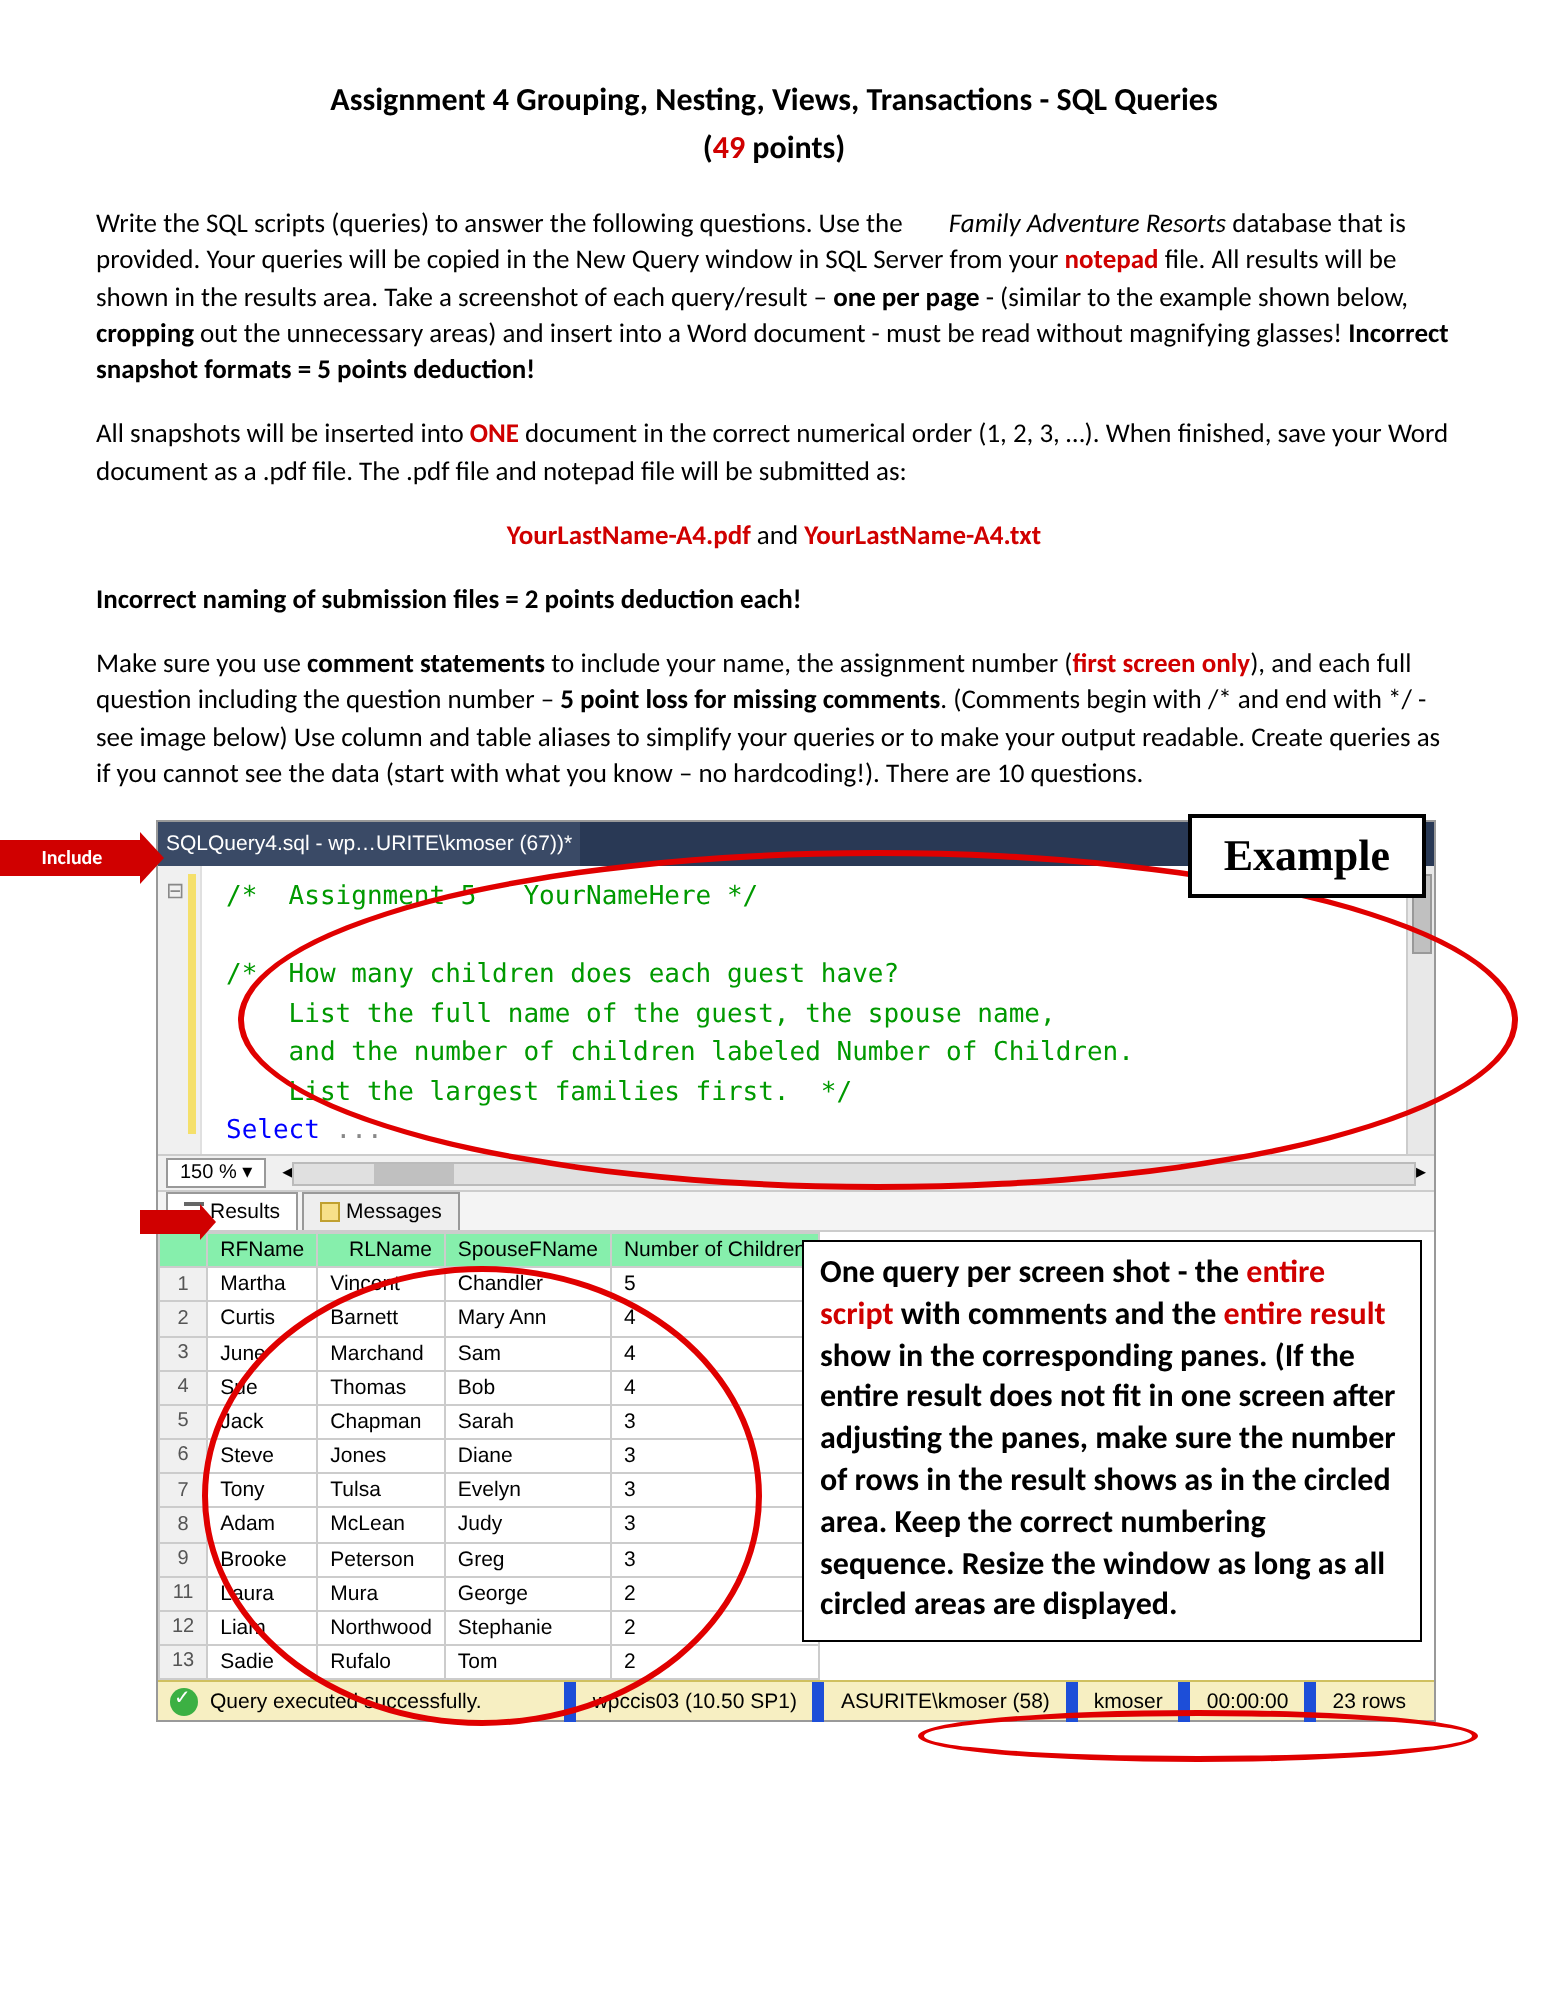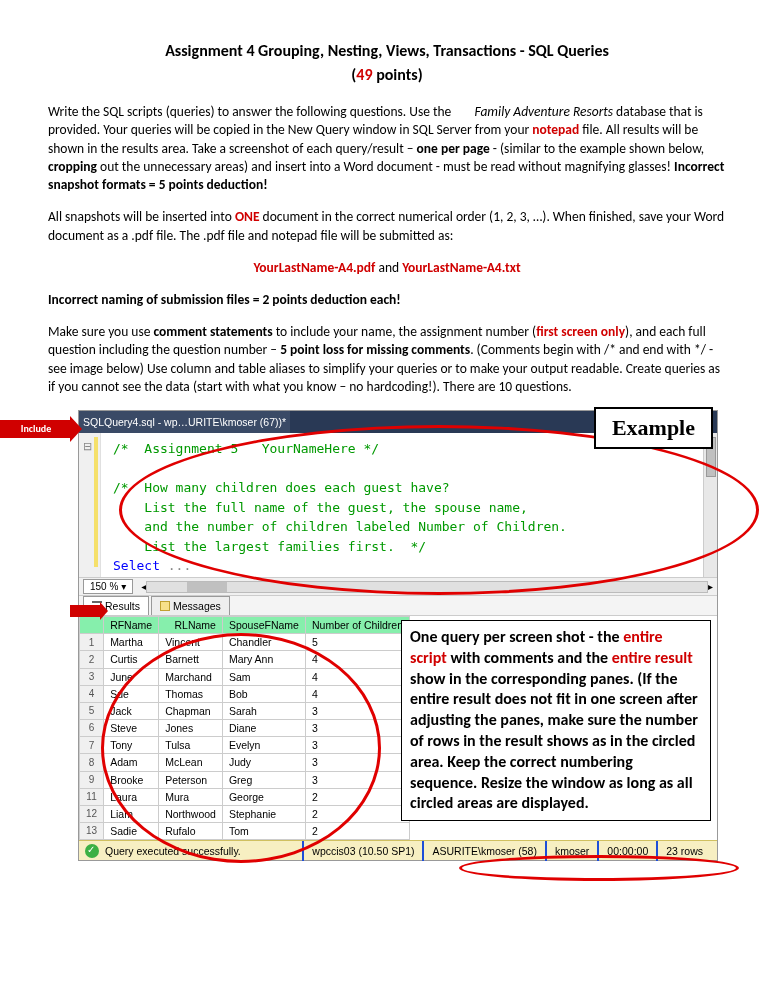--- a/index.html
+++ b/index.html
@@ -212,21 +212,21 @@
     gap: 0;
   }
   .status-bar .ok {
     width: 14px; height:14px; border-radius:50%;
     background:#3cb043; margin-right:6px; position:relative;
   }
   .status-bar .ok::after{
     content:"✓"; color:#fff; font-size:10px; position:absolute; left:2px; top:-1px;
   }
   .status-bar .spacer { flex:1; }
-  .status-bar .cell { padding: 0 8px; border-left:2px solid #1d4ed8; height:20px; display:flex; align-items:center;}
+  .status-bar .cell { padding: 0 8px; border-left:6px solid #1d4ed8; height:20px; display:flex; align-items:center;}
   
   .example-label {
     position: absolute;
     right: 4px;
     top: -4px;
     border: 2px solid #000;
     background: #fff;
     font-family: "Times New Roman", serif;
     font-size: 22px;
     font-weight: bold;

